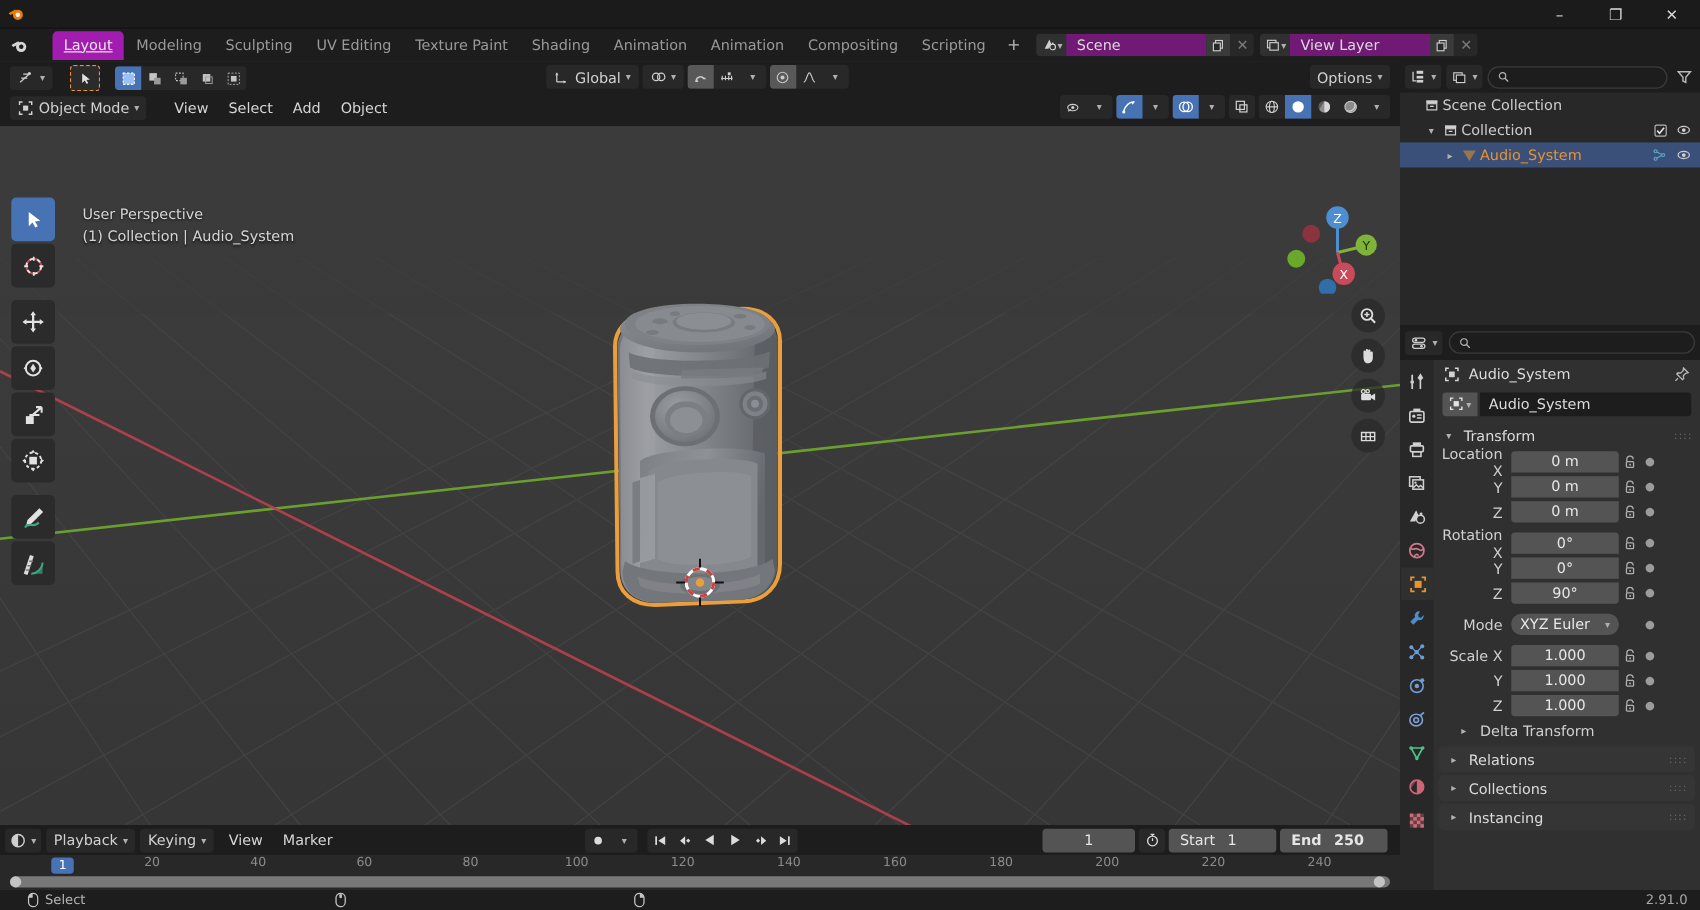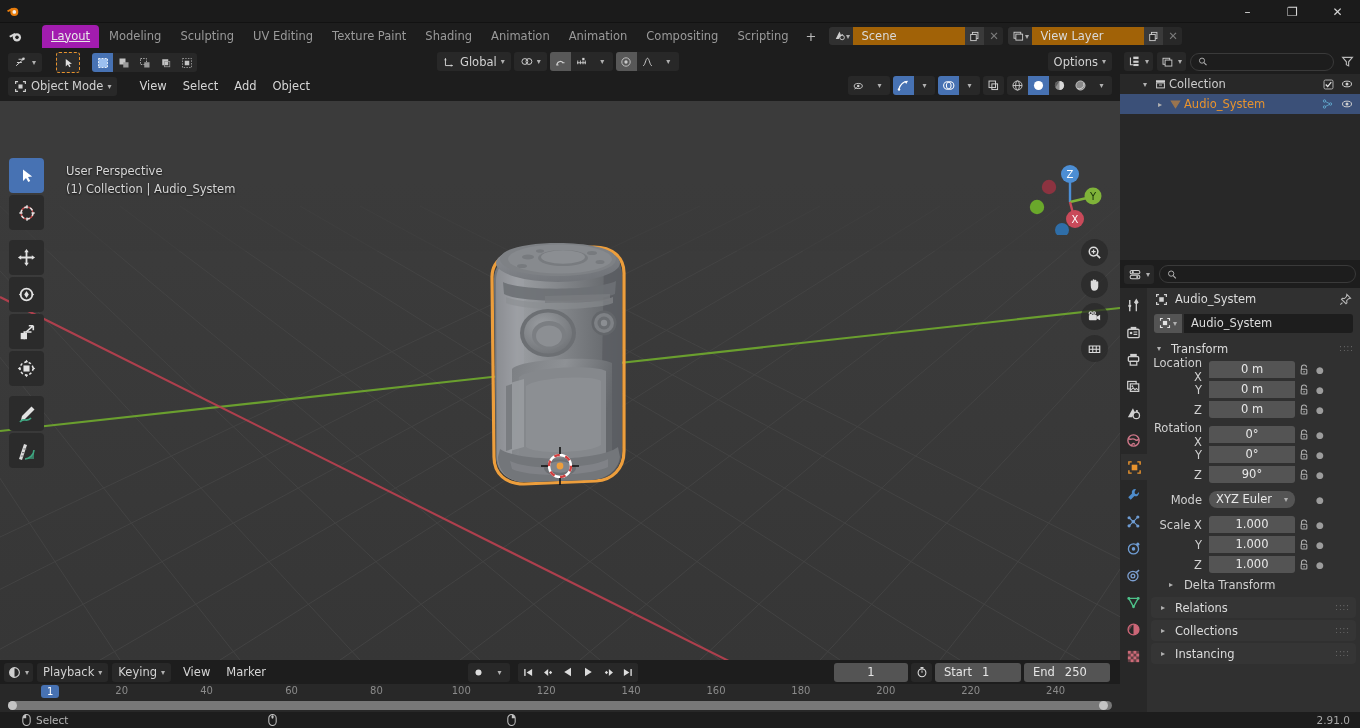--- a/index.html
+++ b/index.html
@@ -38,21 +38,21 @@
   }
   .ws-tab.active{ background:#a21caf; color:#e8e8e8;text-decoration:underline; }
   .ws-plus{ padding:2px 7px; color:#b9b9b9; font-size:13px; }
   .scene-block{ display:flex; align-items:center; margin-left:6px; }
   .idblock{
     display:flex; align-items:center; height:18px; background:#282828;
     border-radius:3px; overflow:hidden;
   }
   .idblock .id-icn{ width:24px; height:18px; background:#303030; display:flex;
     align-items:center; justify-content:center; border-radius:3px 0 0 3px;}
-  .idblock .id-name{ background:#a16207; height:18px; line-height:18px; padding:0 8px; min-width:112px;
+  .idblock .id-name{ background:#701a75; height:18px; line-height:18px; padding:0 8px; min-width:112px;
     font-size:11.5px; color:#dadada; }
   .idblock .id-btn{ width:19px; height:18px; background:#3a3a3a; display:flex; align-items:center; justify-content:center; }
   .idblock .id-x{ width:19px; height:18px; display:flex; align-items:center; justify-content:center; color:#7c7c7c; }
 
   
   .viewport{
     position:absolute; left:0; top:49px; width:1120px; height:611px;
     background:#393939;
   }
   .vp-header{
@@ -723,20 +723,37 @@
         <input placeholder="" style="">
       </div>
       <div style="width:18px;display:flex;justify-content:center;">
         <svg width="13" height="13" viewBox="0 0 16 16">
             <path d="M2 3 H14 L9.4 8.4 V13.4 L6.6 12 V8.4 Z" fill="none" stroke="#b9b9b9" stroke-width="1.4"></path>
           </svg>
       </div>
     </div>
     <div id="outliner-rows">
         <div class="out-row">
+    <span style="display:inline-block;width:4px"></span>
+    <span class="tri"></span>
+    <span style="display:inline-flex;width:18px;justify-content:center;">
+            <svg width="13" height="12" viewBox="0 0 16 16">
+              <rect x="2" y="3" width="12" height="3" fill="#cfcfcf"></rect>
+              <rect x="2.8" y="6.6" width="10.4" height="6.6" fill="none" stroke="#cfcfcf" stroke-width="1.3"></rect>
+              <path d="M6 9.4 h4" stroke="#cfcfcf" stroke-width="1.2"></path>
+            </svg>
+          </span>
+    <span style="">Scene Collection</span>
+    <span style="margin-left:auto;display:flex;align-items:center;gap:6px;">
+      
+      
+      
+    </span>
+  </div>
+        <div class="out-row">
     <span style="display:inline-block;width:19px"></span>
     <span class="tri">▾</span>
     <span style="display:inline-flex;width:18px;justify-content:center;">
             <svg width="13" height="12" viewBox="0 0 16 16">
               <rect x="2" y="3" width="12" height="3" fill="#cfcfcf"></rect>
               <rect x="2.8" y="6.6" width="10.4" height="6.6" fill="none" stroke="#cfcfcf" stroke-width="1.3"></rect>
               <path d="M6 9.4 h4" stroke="#cfcfcf" stroke-width="1.2"></path>
             </svg>
           </span>
     <span style="">Collection</span>
@@ -1172,21 +1189,21 @@
         <div style="width:21px;height:19px;background:#282828;border-radius:3px;display:flex;align-items:center;justify-content:center;">
           <svg width="12" height="12" viewBox="0 0 16 16">
               <circle cx="8" cy="9" r="5.2" fill="none" stroke="#dcdcdc" stroke-width="1.4"></circle>
               <path d="M8 9 V6 M6 2 h4 M8 2 v2" stroke="#dcdcdc" stroke-width="1.3"></path>
             </svg>
         </div>
         <div class="lab-field" style="width:86px;">
           <span>Start</span>
           <span>1</span>
         </div>
-        <div class="lab-field" style="width:86px;">
+        <div class="lab-field" style="width:86px;font-weight:bold;">
           <span>End</span>
           <span>250</span>
         </div>
       </div>
     </div>
 
     <div class="tl-ruler" id="tl-ruler">
         <span class="tick" style="left:121.7px">20</span>
         <span class="tick" style="left:206.6px">40</span>
         <span class="tick" style="left:291.5px">60</span>

